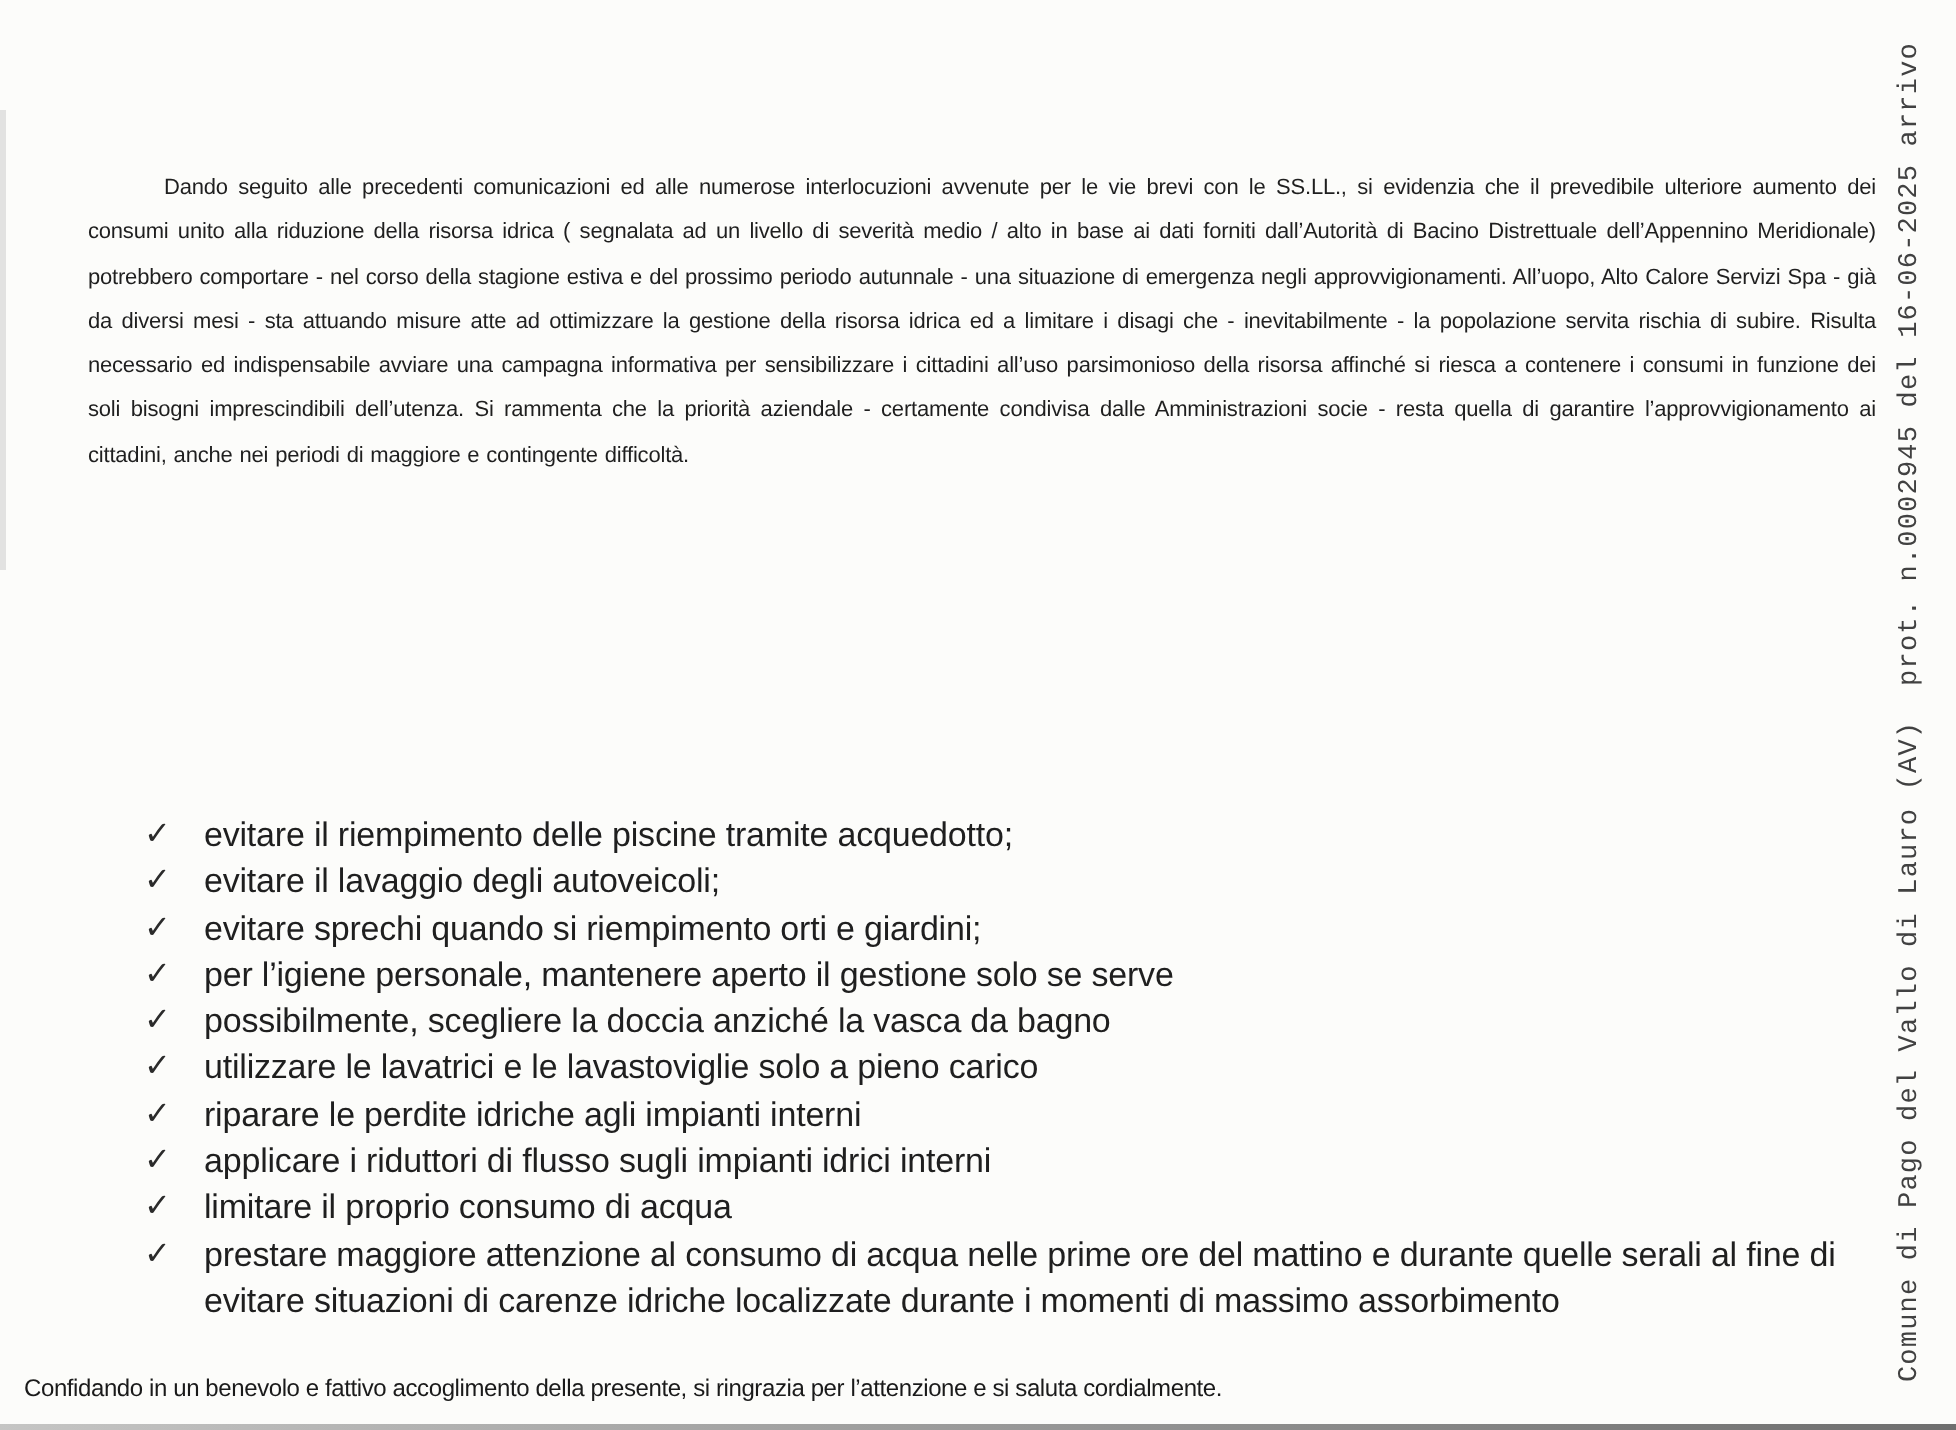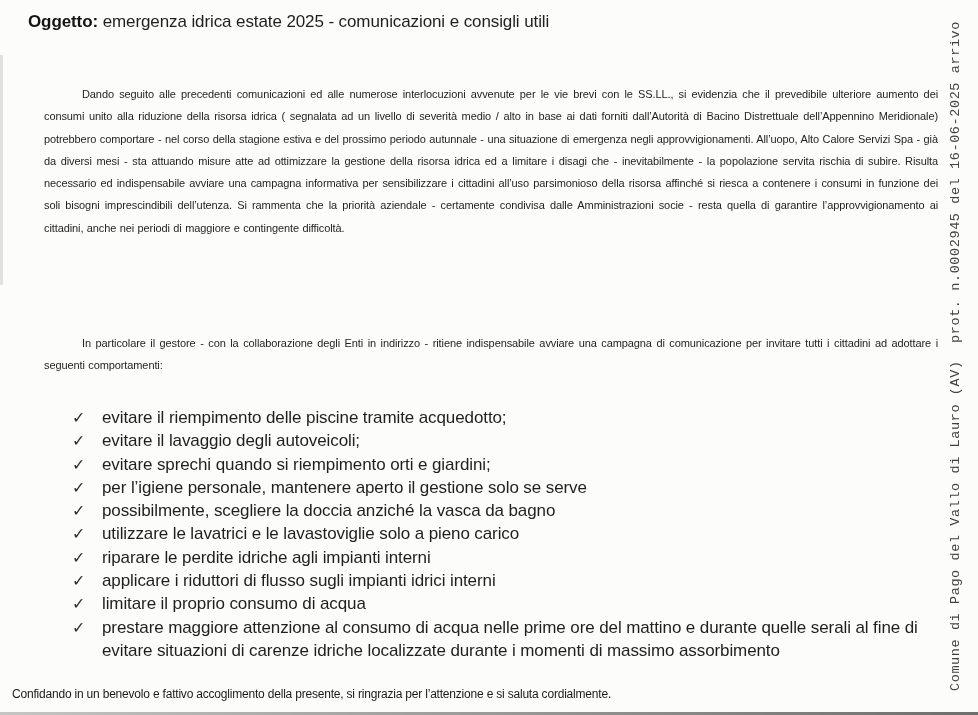--- a/index.html
+++ b/index.html
@@ -107,27 +107,23 @@
     width: 3px;
     height: 230px;
     background: rgba(110,110,110,0.18);
   }
 </style>
 </head>
 <body>
 
 <div class="page">
 
-  <div class="subject">
-    <span class="label">Oggetto:</span><span> emergenza idrica estate 2025 - comunicazioni e consigli utili</span>
-  </div>
 
   <p class="para para1">Dando seguito alle precedenti comunicazioni ed alle numerose interlocuzioni avvenute per le vie brevi con le SS.LL., si evidenzia che il prevedibile ulteriore aumento dei consumi unito alla riduzione della risorsa idrica ( segnalata ad un livello di severità medio / alto in base ai dati forniti dall’Autorità di Bacino Distrettuale dell’Appennino Meridionale) potrebbero comportare - nel corso della stagione estiva e del prossimo periodo autunnale - una situazione di emergenza negli approvvigionamenti. All’uopo, Alto Calore Servizi Spa - già da diversi mesi - sta attuando misure atte ad ottimizzare la gestione della risorsa idrica ed a limitare i disagi che - inevitabilmente - la popolazione servita rischia di subire. Risulta necessario ed indispensabile avviare una campagna informativa per sensibilizzare i cittadini all’uso parsimonioso della risorsa affinché si riesca a contenere i consumi in funzione dei soli bisogni imprescindibili dell’utenza. Si rammenta che la priorità aziendale - certamente condivisa dalle Amministrazioni socie - resta quella di garantire l’approvvigionamento ai cittadini, anche nei periodi di maggiore e contingente difficoltà.</p>
 
-  <p class="para para2">In particolare il gestore - con la collaborazione degli Enti in indirizzo - ritiene indispensabile avviare una campagna di comunicazione per invitare tutti i cittadini ad adottare i seguenti comportamenti:</p>
 
   <ul class="checklist">
     <li class="item">
       <span class="check">✓</span>
       <span class="item-text">evitare il riempimento delle piscine tramite acquedotto;</span>
     </li>
     <li class="item">
       <span class="check">✓</span>
       <span class="item-text">evitare il lavaggio degli autoveicoli;</span>
     </li>

